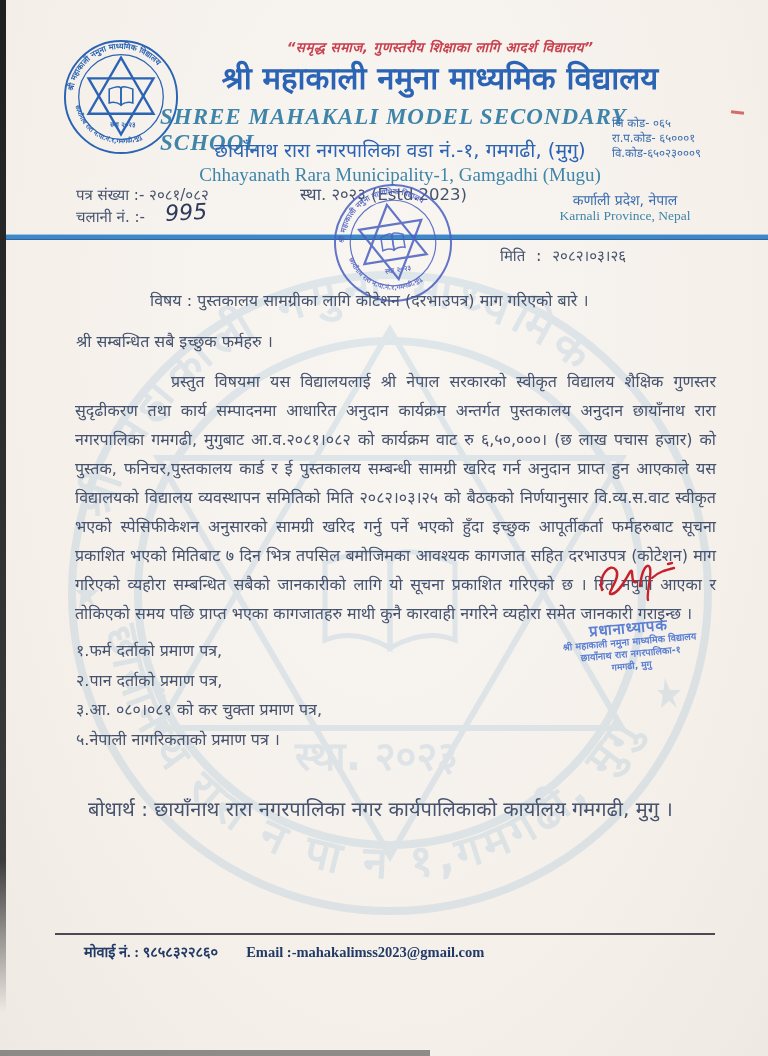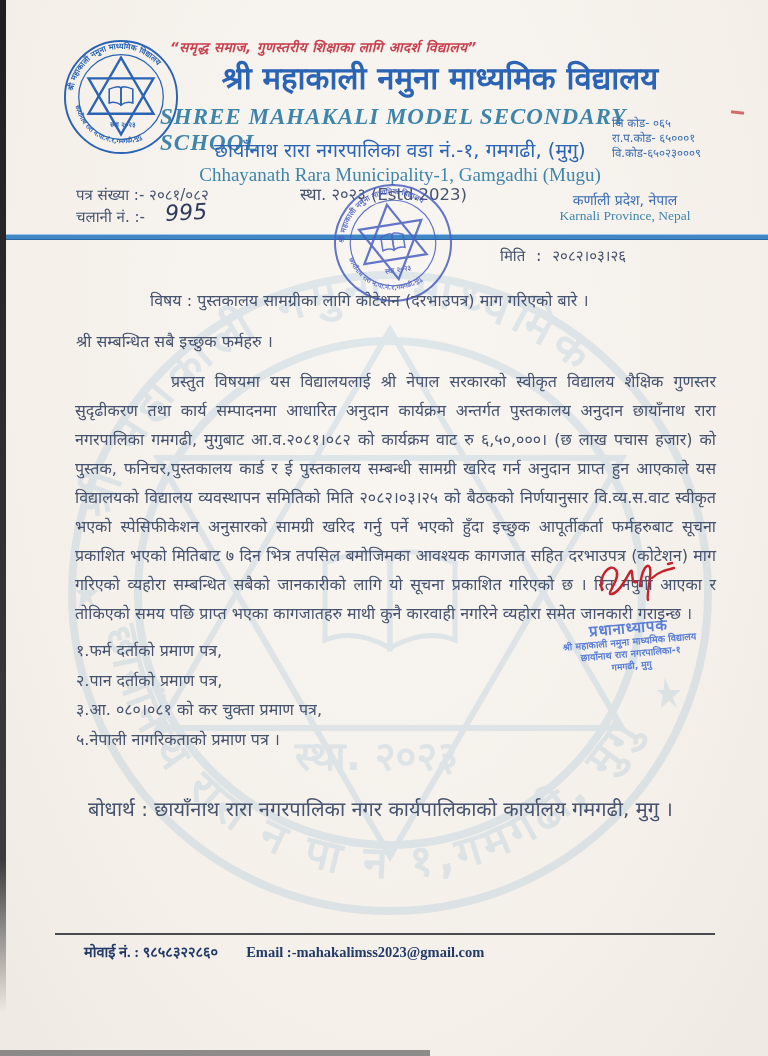--- a/index.html
+++ b/index.html
@@ -11,21 +11,21 @@
 
   
   #edge-left{left:0;top:0;width:6px;height:1012px;background:linear-gradient(to bottom,#1f1f1f,#3c3c3c 85%,rgba(60,60,60,0));}
   #edge-bottom{left:0;top:1050px;width:430px;height:6px;background:#3a3a3a;opacity:.55;}
   #red-artifact{left:731px;top:111px;width:13px;height:3px;background:#c94b4b;opacity:.8;transform:rotate(6deg);}
 
   
   #watermark{left:55px;top:258px;width:670px;height:670px;opacity:.16;pointer-events:none;}
 
   
-  #motto{left:170px;top:38px;width:540px;color:#c9414e;font-size:13.5px;font-style:italic;font-weight:bold;letter-spacing:.5px;}
+  #motto{left:170px;top:38px;width:540px;text-align:center;color:#c9414e;font-size:13.5px;font-style:italic;font-weight:bold;letter-spacing:.5px;}
   #school-np{left:160px;top:56px;width:560px;text-align:center;color:#2b64b4;font-size:31px;font-weight:bold;}
   #school-en{left:160px;top:104px;width:560px;text-align:left;color:#3f85a9;font-size:23px;font-weight:bold;font-style:italic;font-family:"Liberation Serif",serif;letter-spacing:1px;}
   #addr-np{left:150px;top:136px;width:500px;text-align:center;color:#2b64b4;font-size:19.5px;}
   #addr-en{left:150px;top:164px;width:500px;text-align:center;color:#3f85a9;font-size:19px;font-family:"Liberation Serif",serif;}
   #codes{left:612px;top:116px;width:150px;color:#3a6db0;font-size:11.5px;line-height:15px;}
   #logo{left:62px;top:38px;width:118px;height:118px;}
 
   #letter-no{left:76px;top:184px;font-size:15px;}
   #chalani{left:76px;top:206px;font-size:15px;}
   #chalani-value{left:165px;top:200px;font-size:22px;color:#2e3a5c;font-style:italic;transform:rotate(-3deg);font-family:"DejaVu Sans",sans-serif;}

